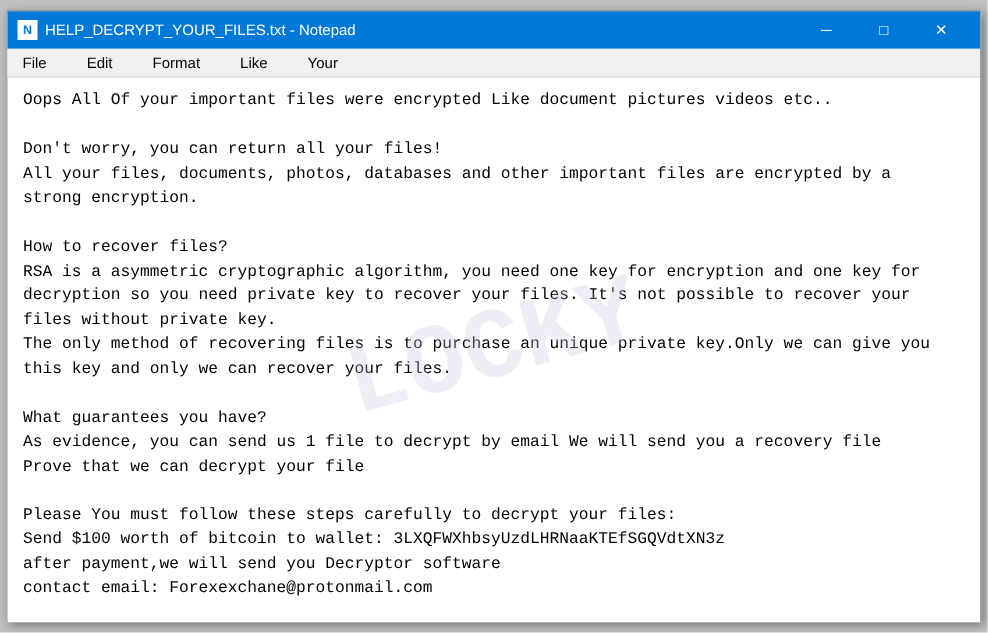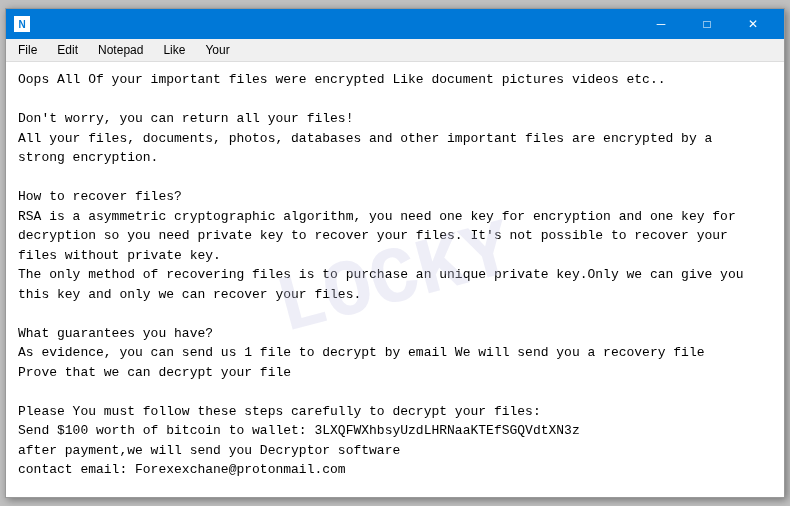--- a/index.html
+++ b/index.html
@@ -64,21 +64,21 @@
       cursor: pointer;
       font-size: 12px;
       display: flex;
       align-items: center;
       justify-content: center;
       font-family: 'Segoe UI', Arial, sans-serif;
     }
     .menu-bar {
       background: #f0f0f0;
       display: flex;
-      gap: 4px;
+      gap: 16px;
       padding: 2px 4px;
       border-bottom: 1px solid #ddd;
       flex-shrink: 0;
       font-family: 'Segoe UI', Arial, sans-serif;
       font-size: 12px;
     }
     .menu-item {
       padding: 2px 8px;
       cursor: pointer;
       border-radius: 2px;
@@ -123,32 +123,33 @@
       z-index: 0;
     }
   </style>
 </head>
 <body>
 
 <div class="window">
   <div class="title-bar">
     <div class="title-bar-left">
       <div class="title-icon">N</div>
+      <span>HELP_DECRYPT_YOUR_FILES.txt - Notepad</span>
     </div>
     <div class="title-bar-controls">
       <button class="title-btn">─</button>
       <button class="title-btn">□</button>
       <button class="title-btn close">✕</button>
     </div>
   </div>
 
   <div class="menu-bar">
   <div class="menu-item">File</div>
       <div class="menu-item">Edit</div>
-      <div class="menu-item">Notepad</div>
+      <div class="menu-item">Format</div>
       <div class="menu-item">Like</div>
       <div class="menu-item">Your</div>
     </div>
 
   <div class="content-area">
     <div class="watermark">LOCKY</div>
     <pre class="text-content">Oops All Of your important files were encrypted Like document pictures videos etc..
 
 Don't worry, you can return all your files!
 All your files, documents, photos, databases and other important files are encrypted by a

